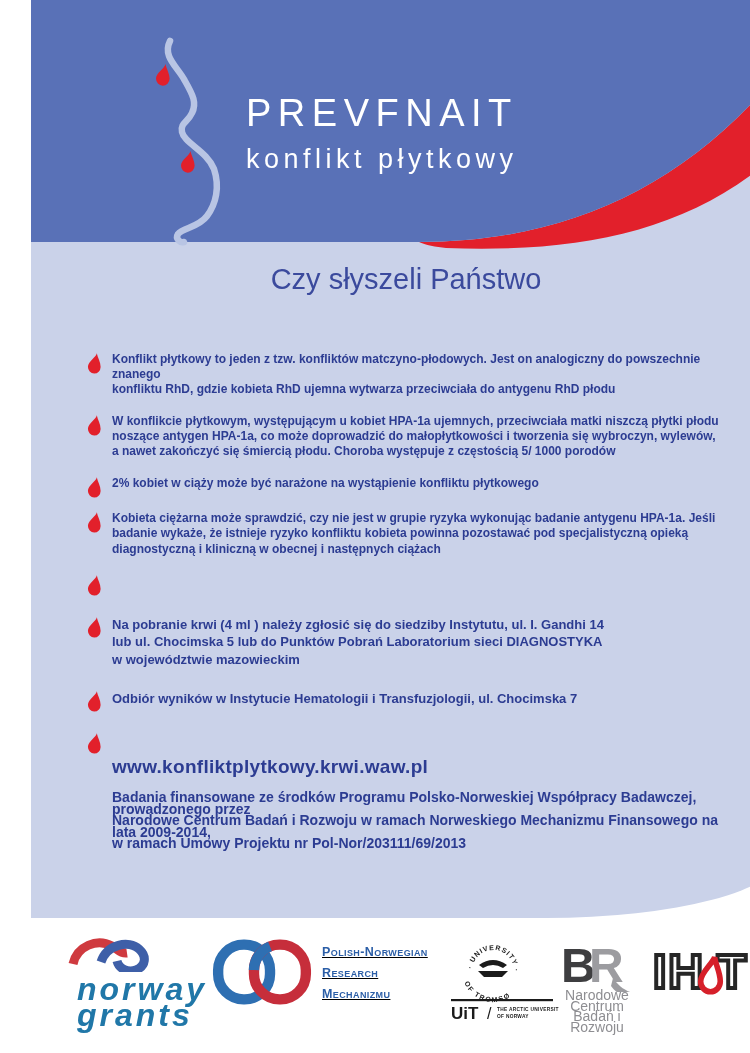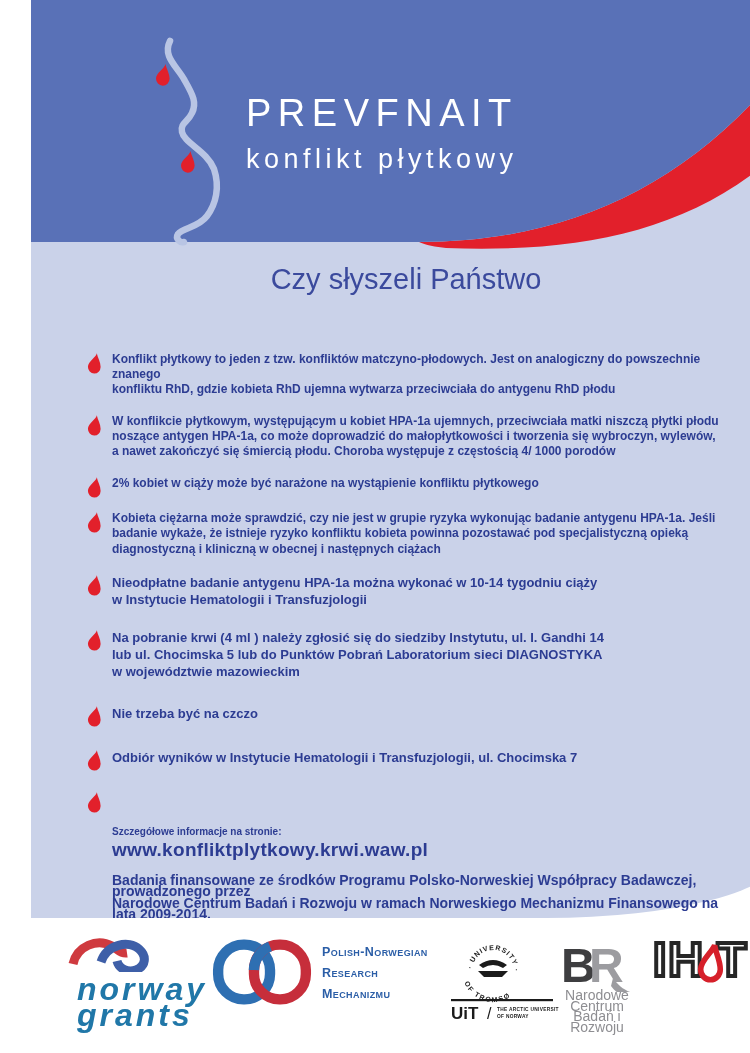--- a/index.html
+++ b/index.html
@@ -34,27 +34,27 @@
   .site-label { margin:13px 0 0 25px; color:#2C3C92; font-weight:bold; font-size:10px; }
   .site-url { margin:2px 0 0 25px; color:#2C3C92; font-weight:bold; font-size:19px; letter-spacing:0.3px; }
   .fine-print {
     margin:14px 0 0 25px; color:#2C3C92; font-weight:bold; font-size:14px;
     line-height:11.5px; white-space:pre-line;
   }
   
   .footer { position:absolute; left:0; top:918px; width:750px; height:135px; background:#ffffff; }
   .ng { position:absolute; left:36px; top:20px; }
   .ng-text { color:#2077A8; font-size:32px; font-weight:bold; letter-spacing:3px; line-height:26px; margin-left:10px;font-style:italic; }
-  .pnrp { position:absolute; left:181px; top:21px; display:flex; align-items:flex-start; }
+  .pnrp { position:absolute; left:181px; top:21px; display:flex; align-items:flex-start;text-decoration:underline; }
   .pnrp-lines { margin-left:10px; margin-top:3px; }
   .pnrp-line { color:#2B5EA7; font-weight:bold; font-size:12.5px; line-height:21px; font-variant:small-caps; letter-spacing:0.4px; }
   .uit { position:absolute; left:418px; top:17px; }
   .ncbr { position:absolute; left:516px; top:18px; width:130px; }
   .ncbr-lines { margin-top:-6px; width:100px; text-align:center; color:#8E8E92; font-size:14px; line-height:10.5px; }
-  .ihit { position:absolute; left:622px; top:16px; display:flex; align-items:center; }
+  .ihit { position:absolute; left:622px; top:28px; display:flex; align-items:center; }
   .ihit-letters {
     font-size:48px; font-weight:bold; letter-spacing:2px; color:#ffffff;
     -webkit-text-stroke:4px #262626; line-height:48px;
   }
   .ihit-drop { margin:6px -7px 0 -9px; position:relative; z-index:2; }
   .hidden-defs { position:absolute; width:0; height:0; }
 </style>
 </head>
 <body>
 
@@ -93,70 +93,61 @@
         </svg>
       <div class="bullet-text">Konflikt płytkowy to jeden z tzw. konfliktów matczyno-płodowych. Jest on analogiczny do powszechnie znanego
 konfliktu RhD, gdzie kobieta RhD ujemna wytwarza przeciwciała do antygenu RhD płodu</div>
     </div>
     <div class="bullet m1">
       <svg class="drop" width="14" height="21" viewBox="0 0 15 22">
           <use href="#dropShape" fill="#E2202B"></use>
         </svg>
       <div class="bullet-text">W konflikcie płytkowym, występującym u kobiet HPA-1a ujemnych, przeciwciała matki niszczą płytki płodu
 noszące antygen HPA-1a,  co może doprowadzić do  małopłytkowości i tworzenia się wybroczyn, wylewów,
-a  nawet zakończyć się śmiercią płodu. Choroba występuje z częstością 4/ 1000 porodów</div>
+a  nawet zakończyć się śmiercią płodu. Choroba występuje z częstością 5/ 1000 porodów</div>
     </div>
     <div class="bullet m2">
       <svg class="drop" width="14" height="21" viewBox="0 0 15 22">
           <use href="#dropShape" fill="#E2202B"></use>
         </svg>
       <div class="bullet-text">2% kobiet w ciąży  może być narażone na wystąpienie konfliktu płytkowego</div>
     </div>
     <div class="bullet m3">
       <svg class="drop" width="14" height="21" viewBox="0 0 15 22">
           <use href="#dropShape" fill="#E2202B"></use>
         </svg>
       <div class="bullet-text">Kobieta ciężarna może sprawdzić, czy nie jest w  grupie ryzyka wykonując badanie antygenu HPA-1a. Jeśli
 badanie wykaże, że istnieje ryzyko konfliktu  kobieta powinna pozostawać   pod  specjalistyczną opieką
 diagnostyczną i kliniczną w obecnej i następnych ciążach</div>
     </div>
     <div class="bullet bold m4">
       <svg class="drop" width="14" height="21" viewBox="0 0 15 22">
           <use href="#dropShape" fill="#E2202B"></use>
         </svg>
-      <div class="bullet-text">Nieodpłatne badanie antygenu HPA-1a można wykonać w 10-14 tygodniu ciąży
-w Instytucie Hematologii i Transfuzjologii</div>
     </div>
     <div class="bullet bold m5">
       <svg class="drop" width="14" height="21" viewBox="0 0 15 22">
           <use href="#dropShape" fill="#E2202B"></use>
         </svg>
       <div class="bullet-text">Na pobranie krwi (4 ml ) należy zgłosić się do  siedziby Instytutu, ul. I. Gandhi 14
 lub ul. Chocimska 5 lub do Punktów Pobrań Laboratorium sieci DIAGNOSTYKA
 w województwie mazowieckim</div>
     </div>
-    <div class="bullet bold m6">
-      <svg class="drop" width="14" height="21" viewBox="0 0 15 22">
-          <use href="#dropShape" fill="#E2202B"></use>
-        </svg>
-      <div class="bullet-text">Nie trzeba być na czczo</div>
-    </div>
     <div class="bullet bold m7">
       <svg class="drop" width="14" height="21" viewBox="0 0 15 22">
           <use href="#dropShape" fill="#E2202B"></use>
         </svg>
       <div class="bullet-text">Odbiór wyników w Instytucie Hematologii i Transfuzjologii, ul. Chocimska 7</div>
     </div>
     <div class="bullet bold m8">
       <svg class="drop" width="14" height="21" viewBox="0 0 15 22">
           <use href="#dropShape" fill="#E2202B"></use>
         </svg>
     </div>
 
-    <div class="site-label">Szczegółowe informacje na stronie:</div>
     <div class="site-url">www.konfliktplytkowy.krwi.waw.pl</div>
     <div class="fine-print">Badania finansowane ze środków Programu Polsko-Norweskiej Współpracy Badawczej, prowadzonego przez
 Narodowe Centrum Badań i Rozwoju w ramach Norweskiego Mechanizmu Finansowego na lata 2009-2014,
 w ramach Umowy Projektu nr Pol-Nor/203111/69/2013</div>
   </div>
 
   <div class="footer">
 
     <div class="ng">
       <svg width="92" height="34" viewBox="0 0 92 34">

